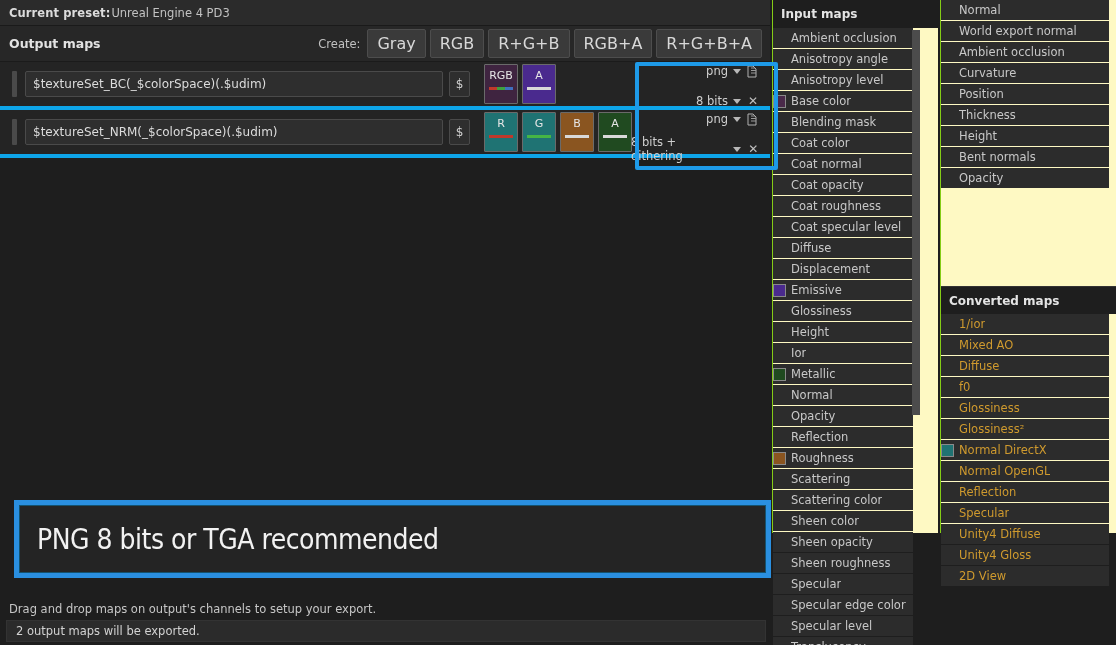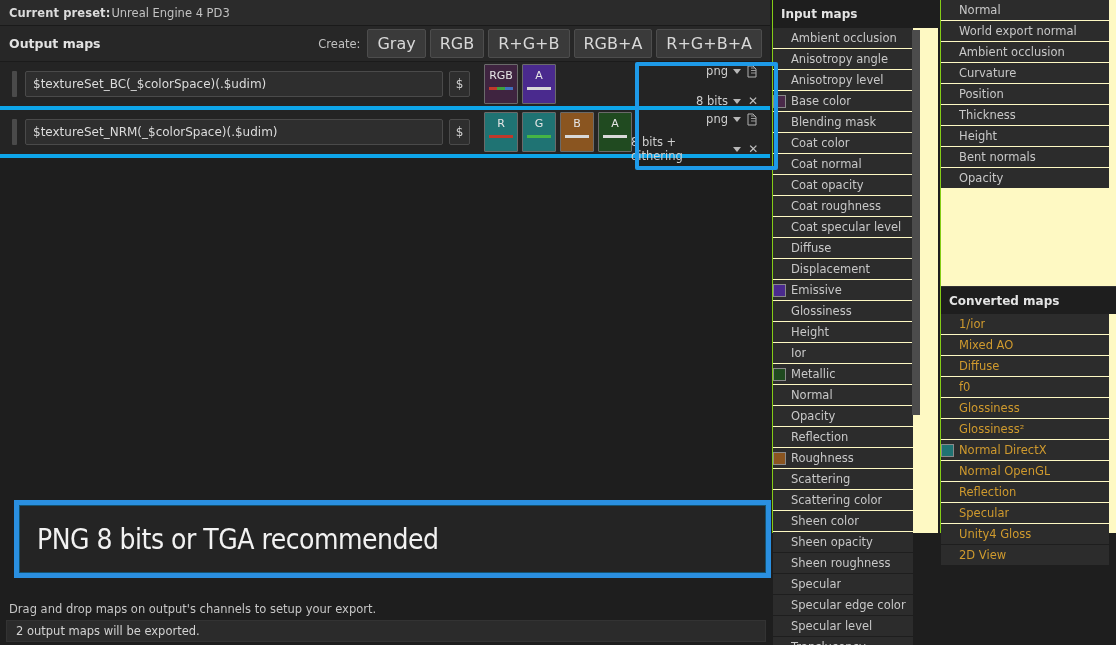--- a/index.html
+++ b/index.html
@@ -478,20 +478,24 @@
         <div class="map-item">
           <span class="sw empty"></span>
           <span class="txt">Reflection</span>
         </div>
         <div class="map-item">
           <span class="sw empty"></span>
           <span class="txt">Specular</span>
         </div>
         <div class="map-item">
           <span class="sw empty"></span>
+          <span class="txt">Unity4 Diffuse</span>
+        </div>
+        <div class="map-item">
+          <span class="sw empty"></span>
           <span class="txt">Unity4 Gloss</span>
         </div>
         <div class="map-item">
           <span class="sw empty"></span>
           <span class="txt">2D View</span>
         </div>
       </div>
   </div>
 
 </div>

